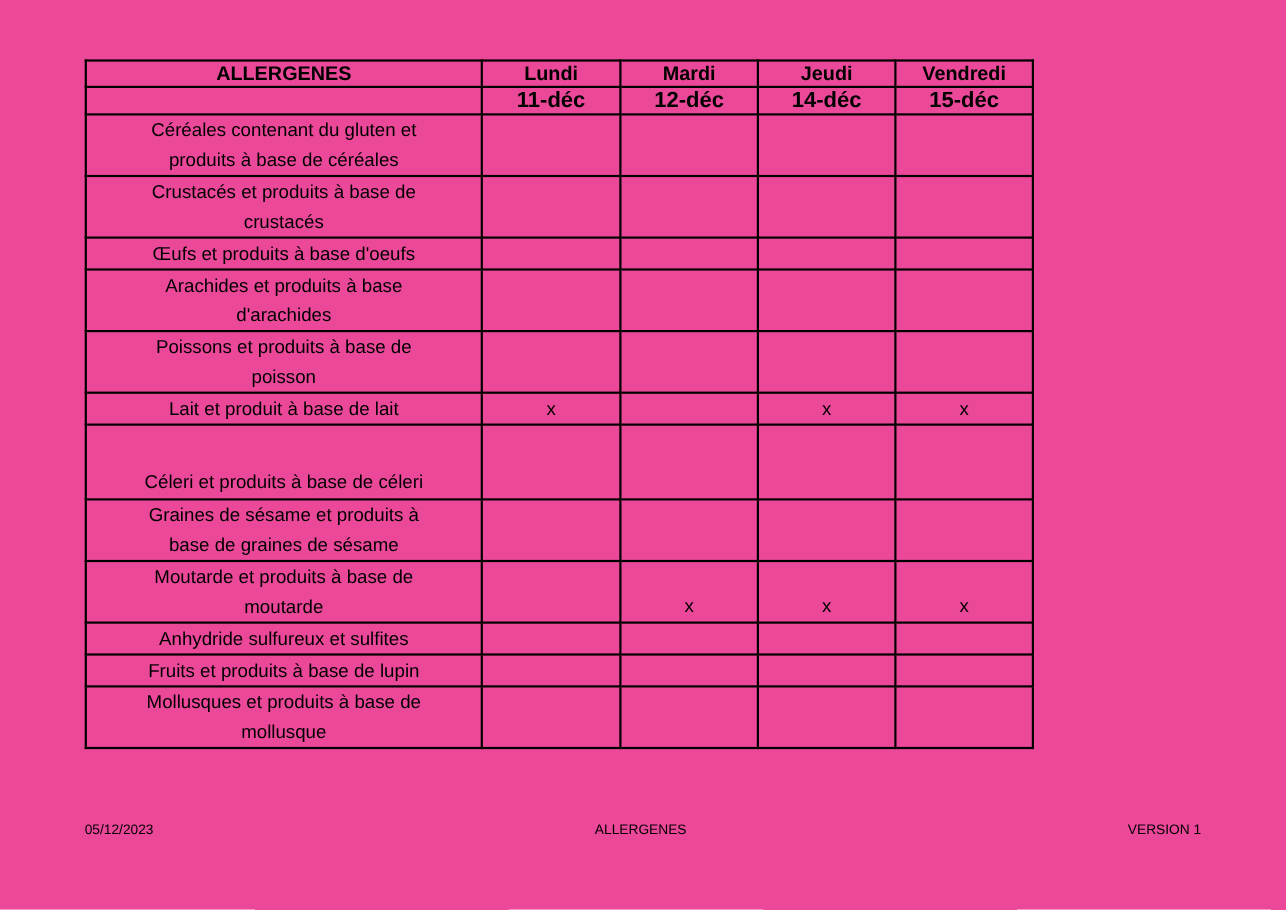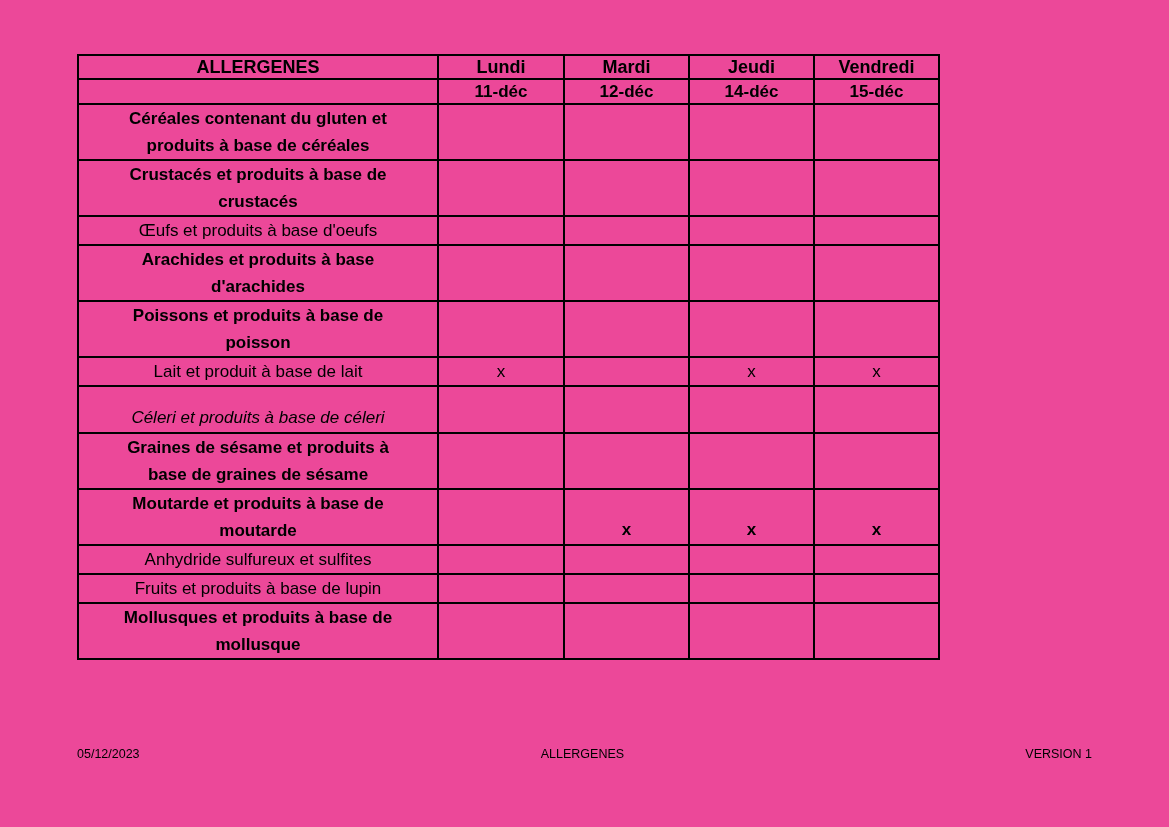--- a/index.html
+++ b/index.html
@@ -41,28 +41,28 @@
     font-weight: bold;
   }
   tr.hdr-days th {
     height: 21px;
     line-height: 22px;
     font-size: 18px;
   }
   tr.hdr-dates th {
     height: 22px;
     line-height: 23px;
-    font-size: 17px;
+    font-size: 20px;
   }
   td.label-cell {
     white-space: pre-line;
   }
-  tr.r1 { height: 51px; font-weight: bold; }   
+  tr.r1 { height: 51px; }   
   tr.r2 { height: 23px; padding-left: 24px; }   
-  tr.r-tall { height: 47px; font-style: italic; }
+  tr.r-tall { height: 68px; }
   tr.r-tall td.label-cell {
     vertical-align: bottom;
     padding-bottom: 1px;
   }
   tr.marks-bottom td.mark-cell {
     vertical-align: bottom;
     padding-bottom: 1px;
   }
   .footer {
     position: absolute;

